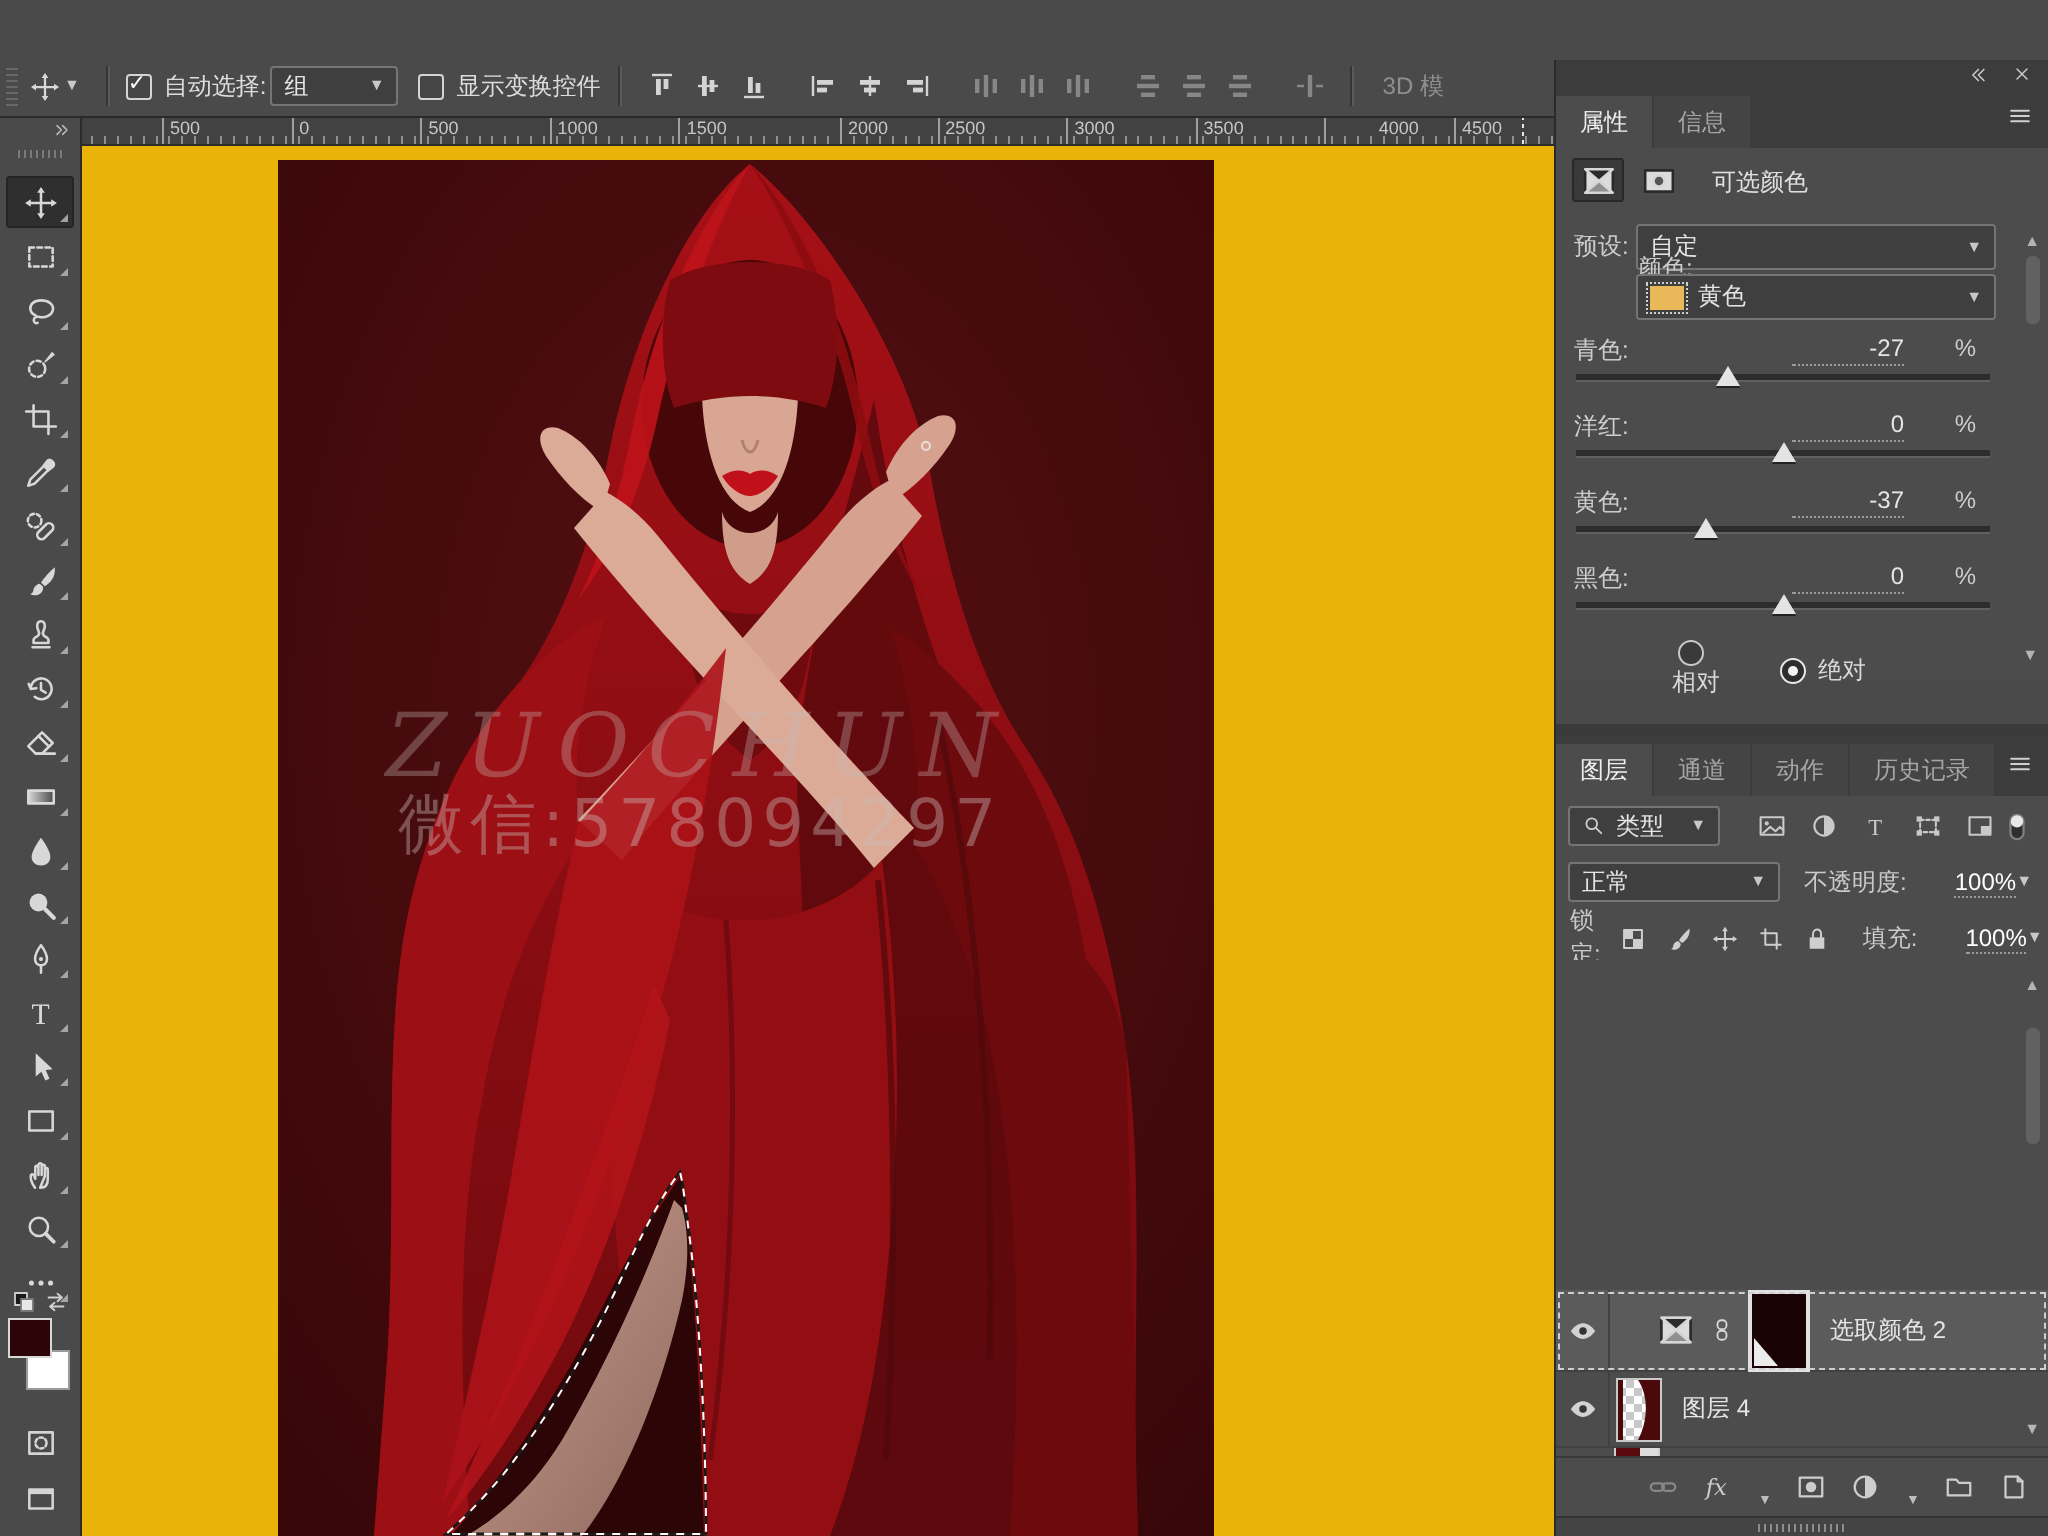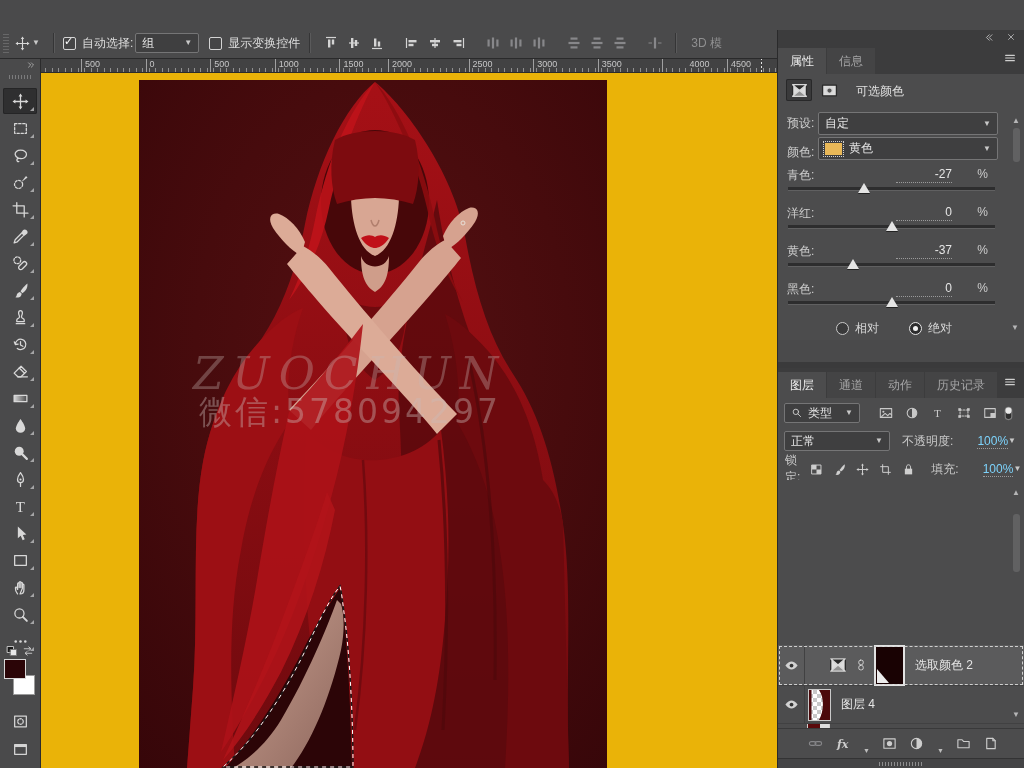--- a/index.html
+++ b/index.html
@@ -101,21 +101,21 @@
   #filter-row{top:3px;}
   #blend-row{top:31px;}
   #lock-row{top:59px;color:#c9c9c9;}
   #type-select{margin-left:6px;width:86px;height:20px;}
   #type-select .icon{margin-right:5px;color:#cfcfcf;}
   .f-icon{width:23px;display:flex;justify-content:center;color:#c9c9c9;margin-left:3px;}
   .f-icon:first-of-type{margin-left:14px;}
   #filter-toggle{margin-left:auto;margin-right:8px;}
   #blend-select{margin-left:6px;width:111px;height:20px;}
   .lp-text{margin-left:12px;color:#c9c9c9;white-space:nowrap;}
-  .lp-val{margin-left:24px;color:#7dd3fc;border-bottom:1px dotted #9a9a9b;}
+  .lp-val{margin-left:24px;color:#ffffff;border-bottom:1px dotted #9a9a9b;}
   .lp-chev{margin-left:auto;margin-right:8px;}
   .l-icon{width:22px;display:flex;justify-content:center;color:#cfcfcf;margin-left:1px;}
   #lock-label{margin-left:7px;}
 
   #layer-list{top:112px;height:248px;position:absolute;left:0;right:0;background:#4c4c4d;overflow:hidden;}
   .layer-row{position:absolute;left:0;right:0;display:flex;align-items:center;border-bottom:1px solid #414142;box-sizing:border-box;}
   .layer-row.sel{background:#5b5b5c;outline:1px dashed #cfcfcf;outline-offset:-2px;}
   .eye-cell{width:26px;align-self:stretch;border-right:1px solid #414142;display:flex;align-items:center;justify-content:center;color:#d2d2d2;flex:none;}
   .adj-thumb{margin-left:24px;flex:none;}
   .chain{margin-left:8px;color:#d8d8d8;flex:none;}
@@ -123,21 +123,21 @@
   .px-thumb{margin-left:3px;width:21px;height:30px;position:relative;border:1px solid #c9c9c9;flex:none;
             background-color:#fff;
             background-image:linear-gradient(45deg,#c8c8c8 25%,transparent 25%,transparent 75%,#c8c8c8 75%),linear-gradient(45deg,#c8c8c8 25%,transparent 25%,transparent 75%,#c8c8c8 75%);
             background-size:8px 8px;background-position:0 0,4px 4px;}
   .layer-name{margin-left:10px;color:#e6e6e6;white-space:nowrap;}
   .sliver{position:absolute;left:29px;top:243px;width:21px;height:5px;background:linear-gradient(90deg,#5a0a0c 0 57%,#ddd 57%);border:1px solid #cfcfcf;border-bottom:none;}
   .lscroll-up{position:absolute;right:4px;top:8px;color:#b5b5b6;font-size:8px;}
   .lscroll-thumb{position:absolute;right:4px;top:34px;width:7px;height:58px;background:#616162;border-radius:3px;}
   .lscroll-dn{position:absolute;right:4px;top:230px;color:#b5b5b6;font-size:8px;}
 
-  #layers-footer{position:absolute;top:360px;height:30px;left:0;right:0;border-top:1px solid #39393a;background:#4c4c4d;display:flex;align-items:center;gap:12px;padding-left:30px;box-sizing:border-box;color:#cdcdcd;font-weight:bold;}
+  #layers-footer{position:absolute;top:360px;height:30px;left:0;right:0;border-top:1px solid #39393a;background:#4c4c4d;display:flex;align-items:center;gap:12px;padding-left:46px;box-sizing:border-box;color:#cdcdcd;}
   #layers-footer .dim{color:#87878a;}
   .caret{font-size:7px;color:#bdbdbd;margin-left:1px;align-self:flex-end;margin-bottom:4px;}
   #resize-strip{position:absolute;top:390px;height:10px;left:0;right:0;background:#444445;border-top:1px solid #333334;}
   #resize-strip .dots{width:44px;height:4px;margin:3px auto;background:repeating-linear-gradient(90deg,#8d8d8e 0 1px,transparent 1px 3px);}
 </style>
 </head>
 <body>
 
 <div id="app">
 
@@ -428,21 +428,21 @@
       </div>
   </div>
 
   <div id="ruler">
     <div id="ruler-labels">
         <div class="ruler-label" style="left: 41px;">500</div>
         <div class="ruler-label" style="left: 105.6px;">0</div>
         <div class="ruler-label" style="left: 170.2px;">500</div>
         <div class="ruler-label" style="left: 234.8px;">1000</div>
         <div class="ruler-label" style="left: 299.4px;">1500</div>
-        <div class="ruler-label" style="left: 348px;">2000</div>
+        <div class="ruler-label" style="left: 380px;">2000</div>
         <div class="ruler-label" style="left: 428.6px;">2500</div>
         <div class="ruler-label" style="left: 493.2px;">3000</div>
         <div class="ruler-label" style="left: 557.8px;">3500</div>
         <div class="ruler-label" style="left: 622.4px; padding-left: 26px;">4000</div>
         <div class="ruler-label" style="left: 687px;">4500</div>
       </div>
     <div id="ruler-guide"></div>
   </div>
 
   <div id="pasteboard">
@@ -537,21 +537,21 @@
               </svg>
             </span>
           <span class="adj-title">可选颜色</span>
         </div>
         <div>
           <span class="p-label" style="top:38px;">预设:</span>
           <div class="select p-select" style="top:38px;">
             <span>自定</span>
             <span class="chev">▼</span>
           </div>
-          <span class="p-label" style="top:67px;">颜色:</span>
+          <span class="p-label" style="top:49px;margin-left:32px;">颜色:</span>
           <div class="select p-select" style="top:63px;">
             <span class="color-swatch" id="color-swatch" style="background: rgb(233, 184, 88);"></span>
             <span>黄色</span>
             <span class="chev">▼</span>
           </div>
         </div>
         <div id="sliders" style="position:absolute;top:90px;left:0;right:0;">
             <div class="slider" style="top: 0px;">
               <span class="s-label">青色:</span>
               <span class="s-value">-27</span>
@@ -579,21 +579,21 @@
             <div class="slider" style="top: 114px;">
               <span class="s-label">黑色:</span>
               <span class="s-value">0</span>
               <span class="s-unit">%</span>
               <div class="s-track">
                 <span class="s-thumb" style="left: calc(50% - 6px);"></span>
               </div>
             </div>
           </div>
         <div class="radios">
-          <label style="display:flex;align-items:center;">
+          <label style="display:flex;align-items:center;flex-direction:column;">
             <span class="radio" id="radio-rel"></span>
             <span>相对</span>
           </label>
           <label style="display:flex;align-items:center;">
             <span class="radio sel" id="radio-abs"></span>
             <span>绝对</span>
           </label>
         </div>
         <span class="scroll-more chev">▼</span>
         <span class="pscroll-up">▲</span>

